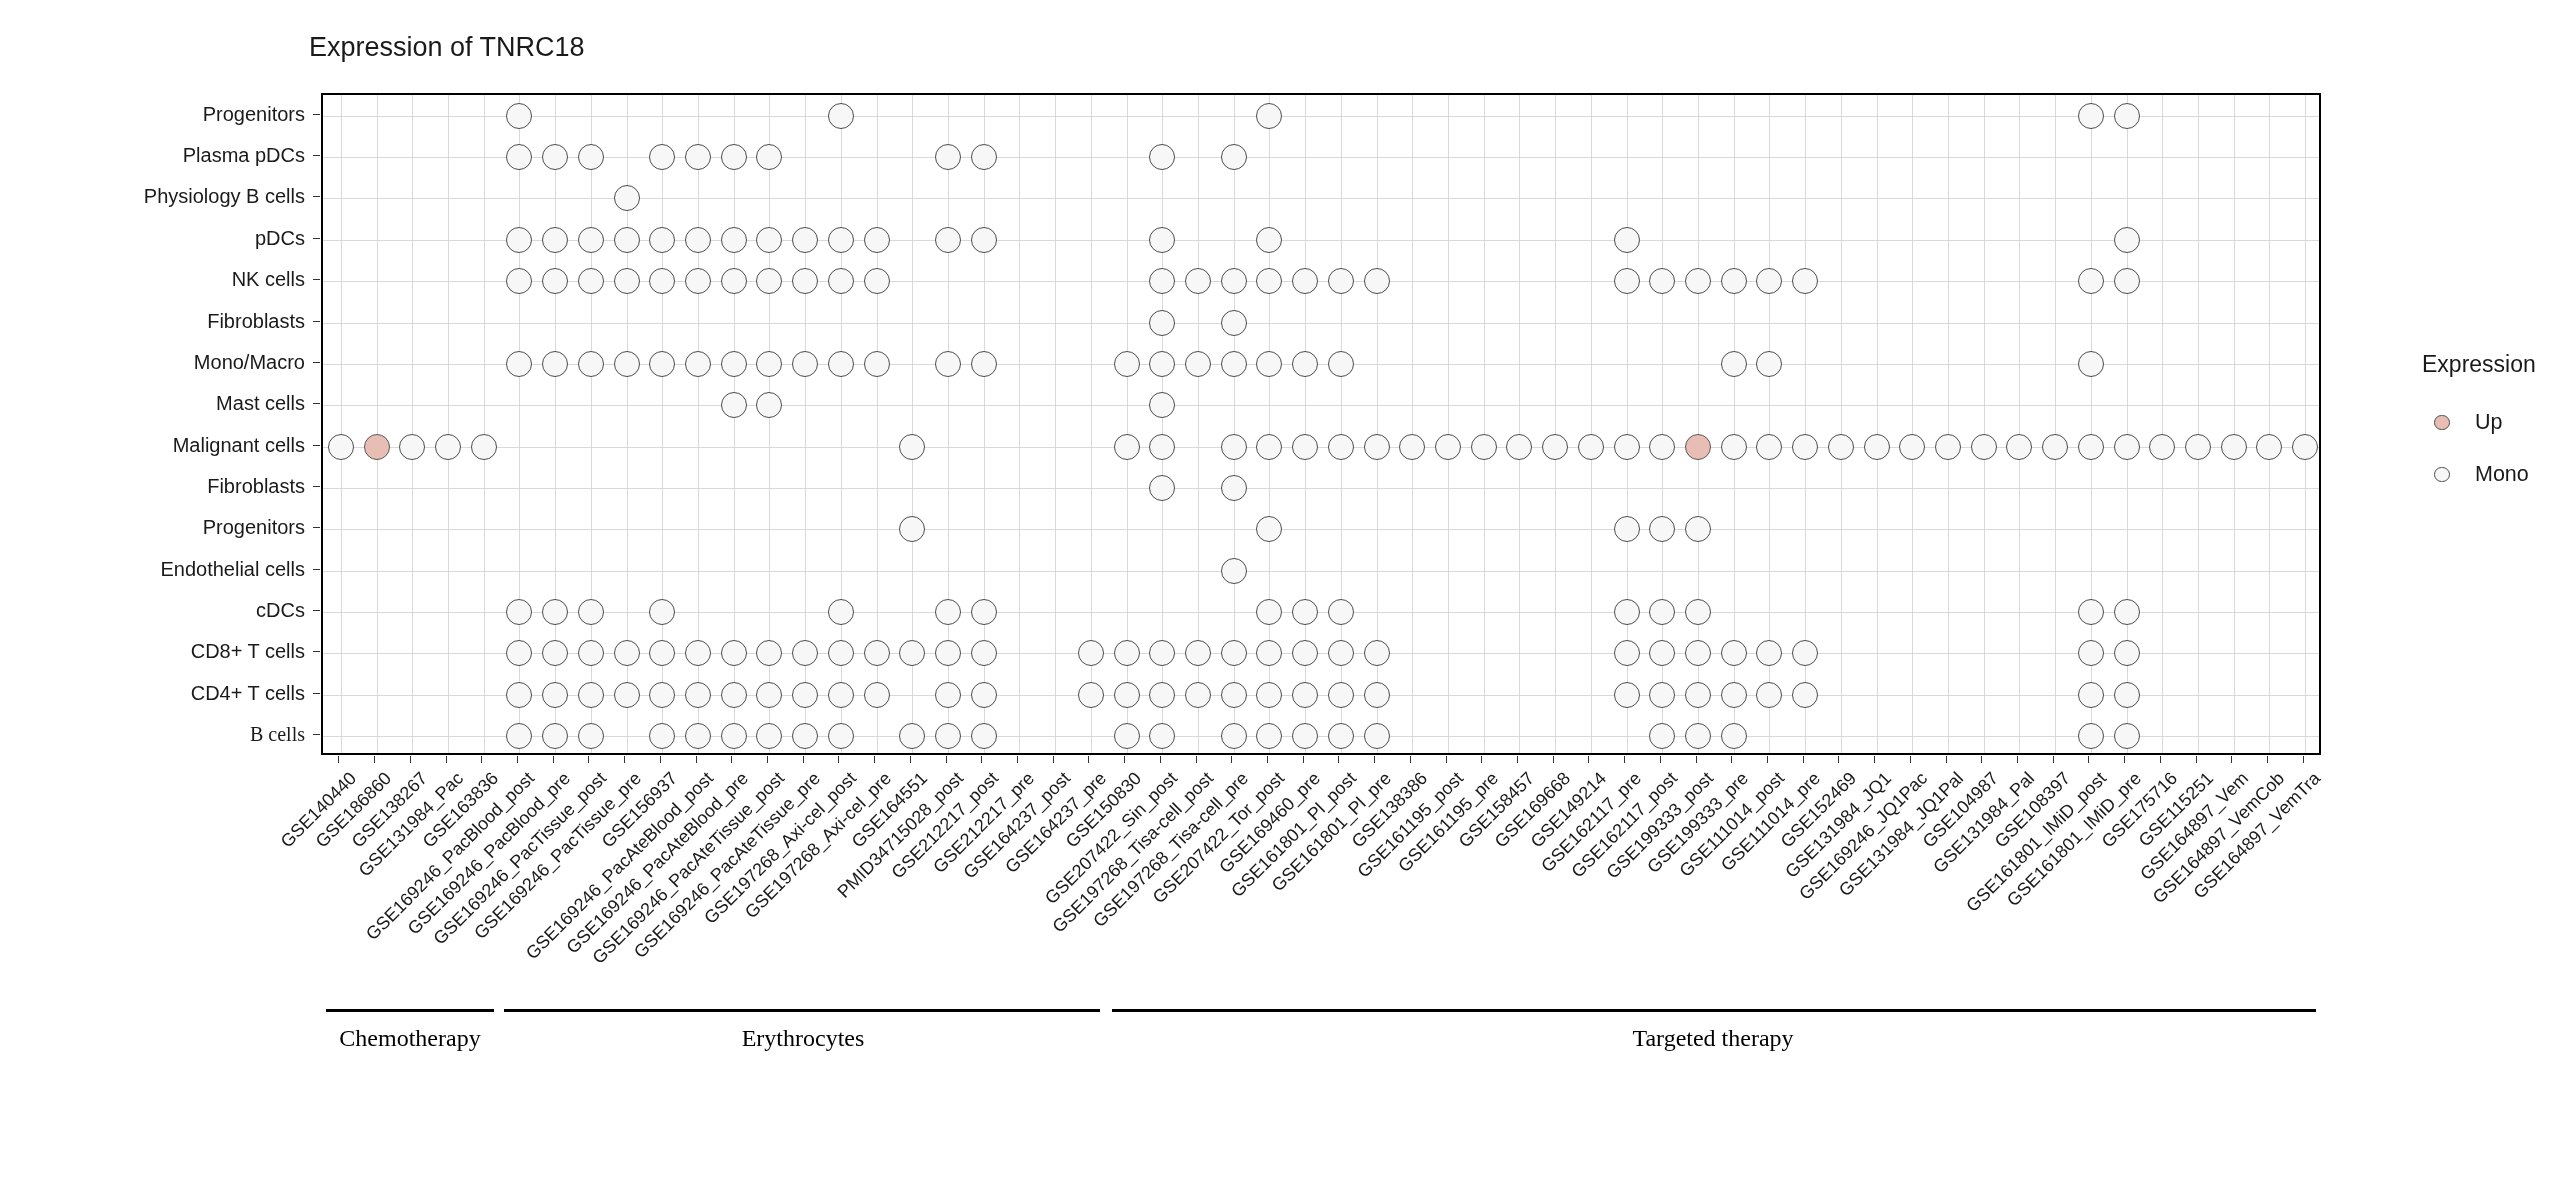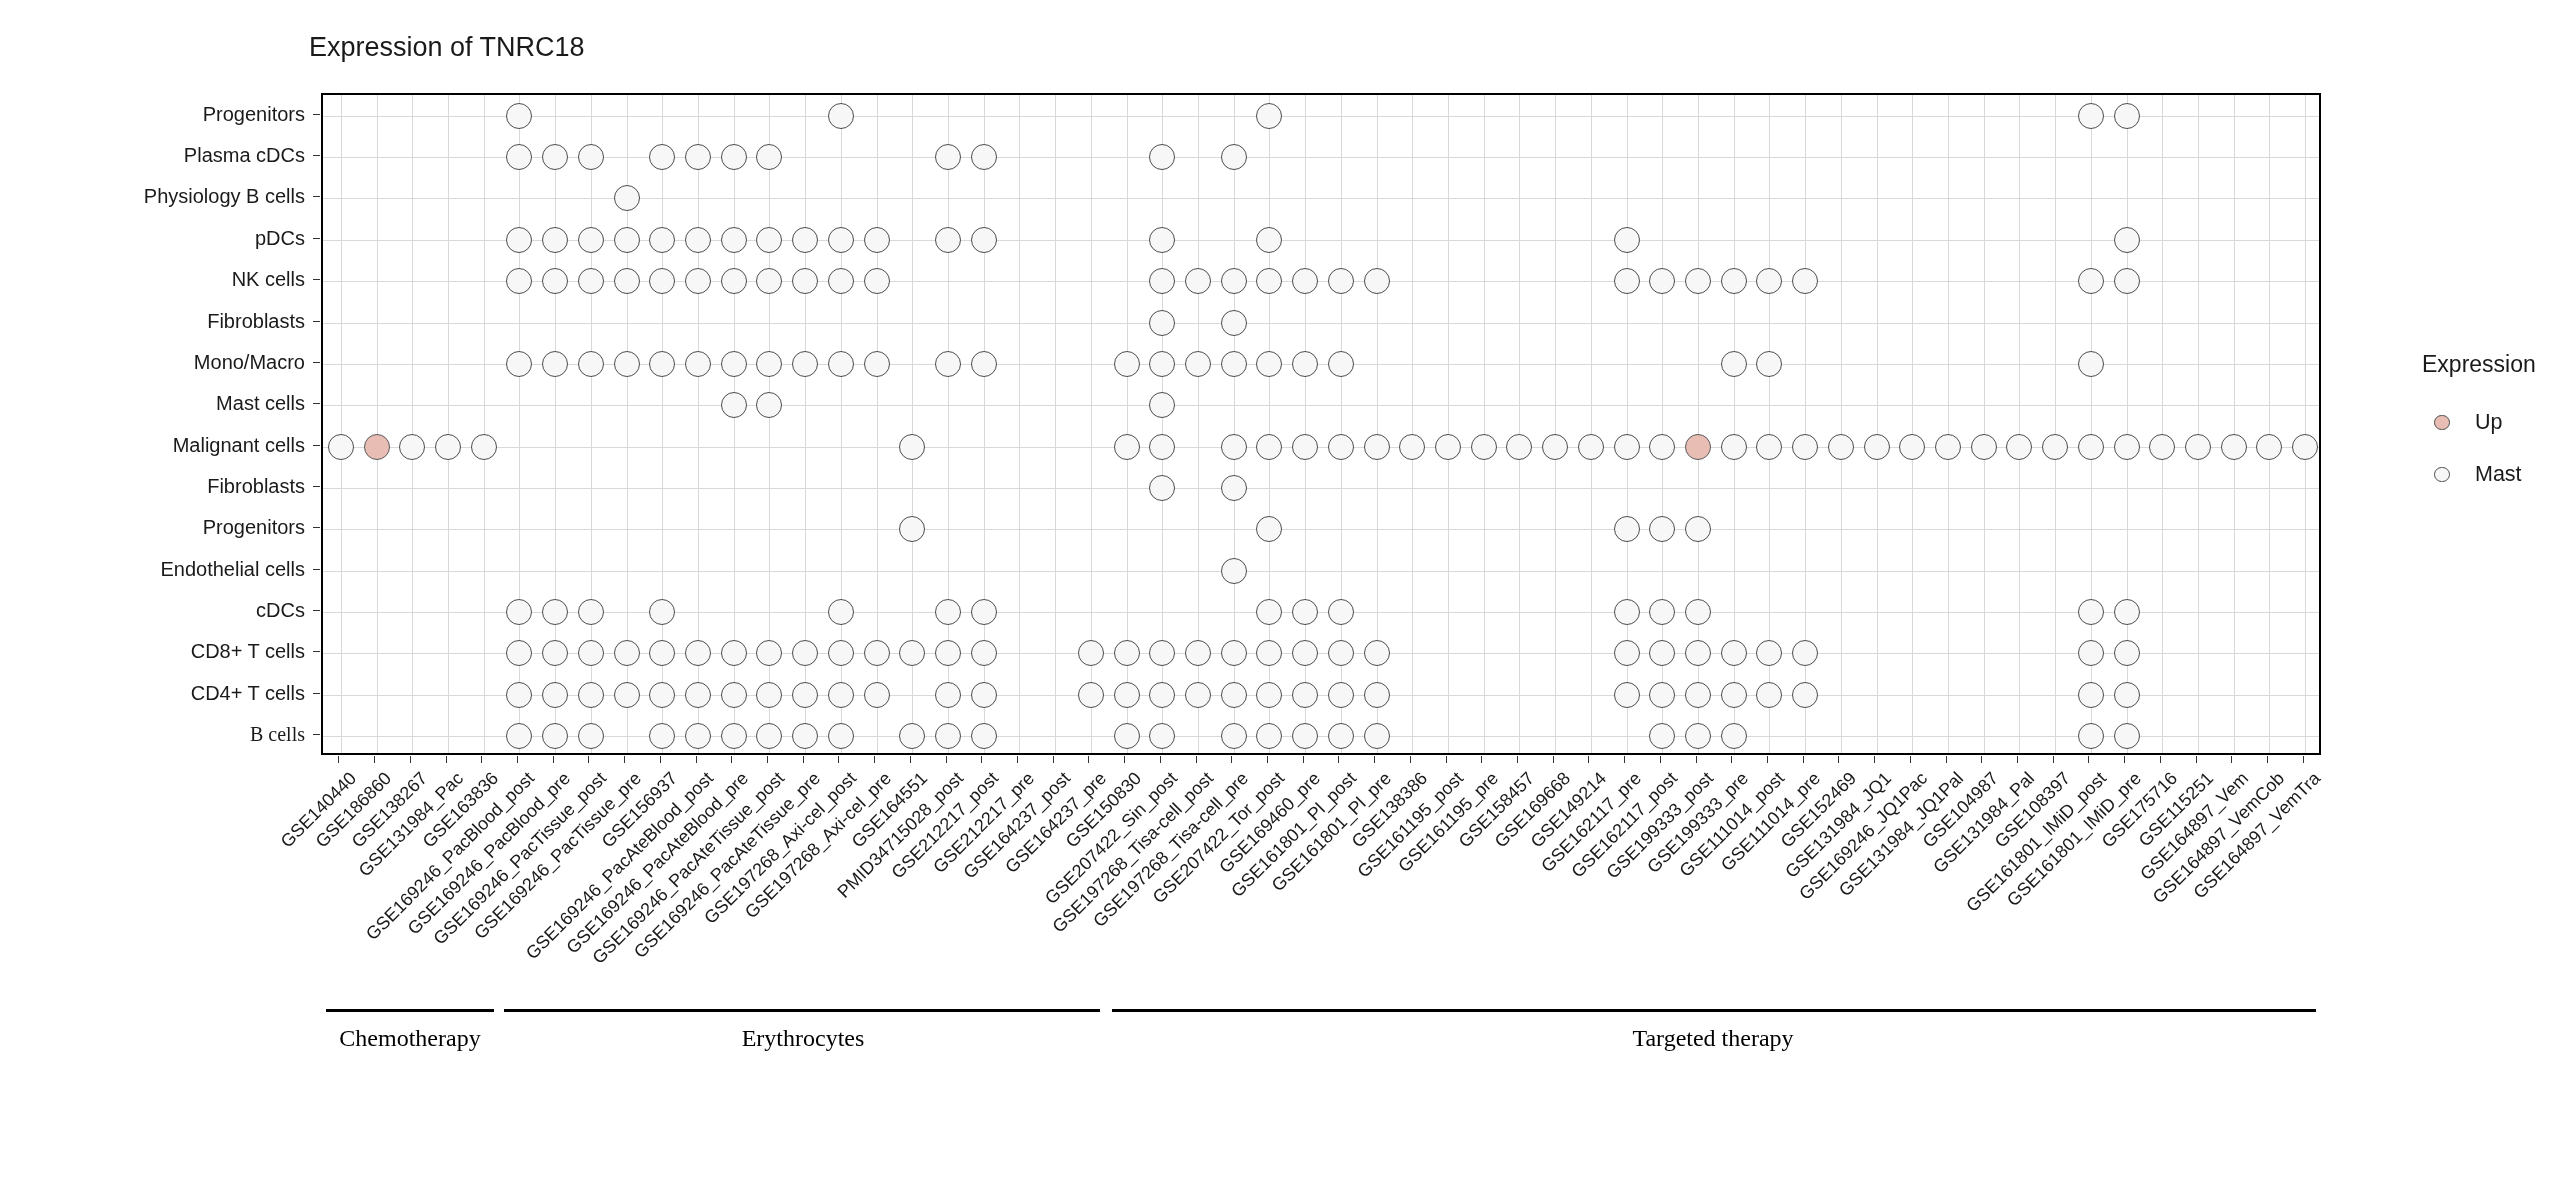--- a/index.html
+++ b/index.html
@@ -461,21 +461,21 @@
         <div class="dot none" title="GSE115251 / Malignant cells: None" style="left: 1875px; top: 352px;"></div>
         <div class="dot none" title="GSE164897_Vem / Malignant cells: None" style="left: 1911px; top: 352px;"></div>
         <div class="dot none" title="GSE164897_VemCob / Malignant cells: None" style="left: 1946px; top: 352px;"></div>
         <div class="dot none" title="GSE164897_VemTra / Malignant cells: None" style="left: 1982px; top: 352px;"></div>
       </div>
   </div>
 
   <div id="y-axis">
       <div style="position: absolute; right: 2271px; top: 114px; transform: translateY(-50%); font-size: 20px; white-space: nowrap; color: rgb(26, 26, 26);">Progenitors</div>
       <div class="tick-mark-y" style="left: 313px; top: 114px;"></div>
-      <div style="position: absolute; right: 2271px; top: 155px; transform: translateY(-50%); font-size: 20px; white-space: nowrap; color: rgb(26, 26, 26);">Plasma cDCs</div>
+      <div style="position: absolute; right: 2271px; top: 155px; transform: translateY(-50%); font-size: 20px; white-space: nowrap; color: rgb(26, 26, 26);">Plasma pDCs</div>
       <div class="tick-mark-y" style="left: 313px; top: 155px;"></div>
       <div style="position: absolute; right: 2271px; top: 196px; transform: translateY(-50%); font-size: 20px; white-space: nowrap; color: rgb(26, 26, 26);">Physiology B cells</div>
       <div class="tick-mark-y" style="left: 313px; top: 196px;"></div>
       <div style="position: absolute; right: 2271px; top: 238px; transform: translateY(-50%); font-size: 20px; white-space: nowrap; color: rgb(26, 26, 26);">pDCs</div>
       <div class="tick-mark-y" style="left: 313px; top: 238px;"></div>
       <div style="position: absolute; right: 2271px; top: 279px; transform: translateY(-50%); font-size: 20px; white-space: nowrap; color: rgb(26, 26, 26);">NK cells</div>
       <div class="tick-mark-y" style="left: 313px; top: 279px;"></div>
       <div style="position: absolute; right: 2271px; top: 321px; transform: translateY(-50%); font-size: 20px; white-space: nowrap; color: rgb(26, 26, 26);">Fibroblasts</div>
       <div class="tick-mark-y" style="left: 313px; top: 321px;"></div>
       <div style="position: absolute; right: 2271px; top: 362px; transform: translateY(-50%); font-size: 20px; white-space: nowrap; color: rgb(26, 26, 26);">Mono/Macro</div>
@@ -628,19 +628,19 @@
         <div class="legend-row">
           <div class="legend-key">
             <div class="legend-dot up" style="background: rgb(232, 189, 180);"></div>
           </div>
           <div class="legend-label">Up</div>
         </div>
         <div class="legend-row">
           <div class="legend-key">
             <div class="legend-dot none" style="background: rgb(247, 247, 247);"></div>
           </div>
-          <div class="legend-label">Mast</div>
+          <div class="legend-label">Mono</div>
         </div>
       </div>
   </div>
 
 </div>
 
 
 </body></html>

